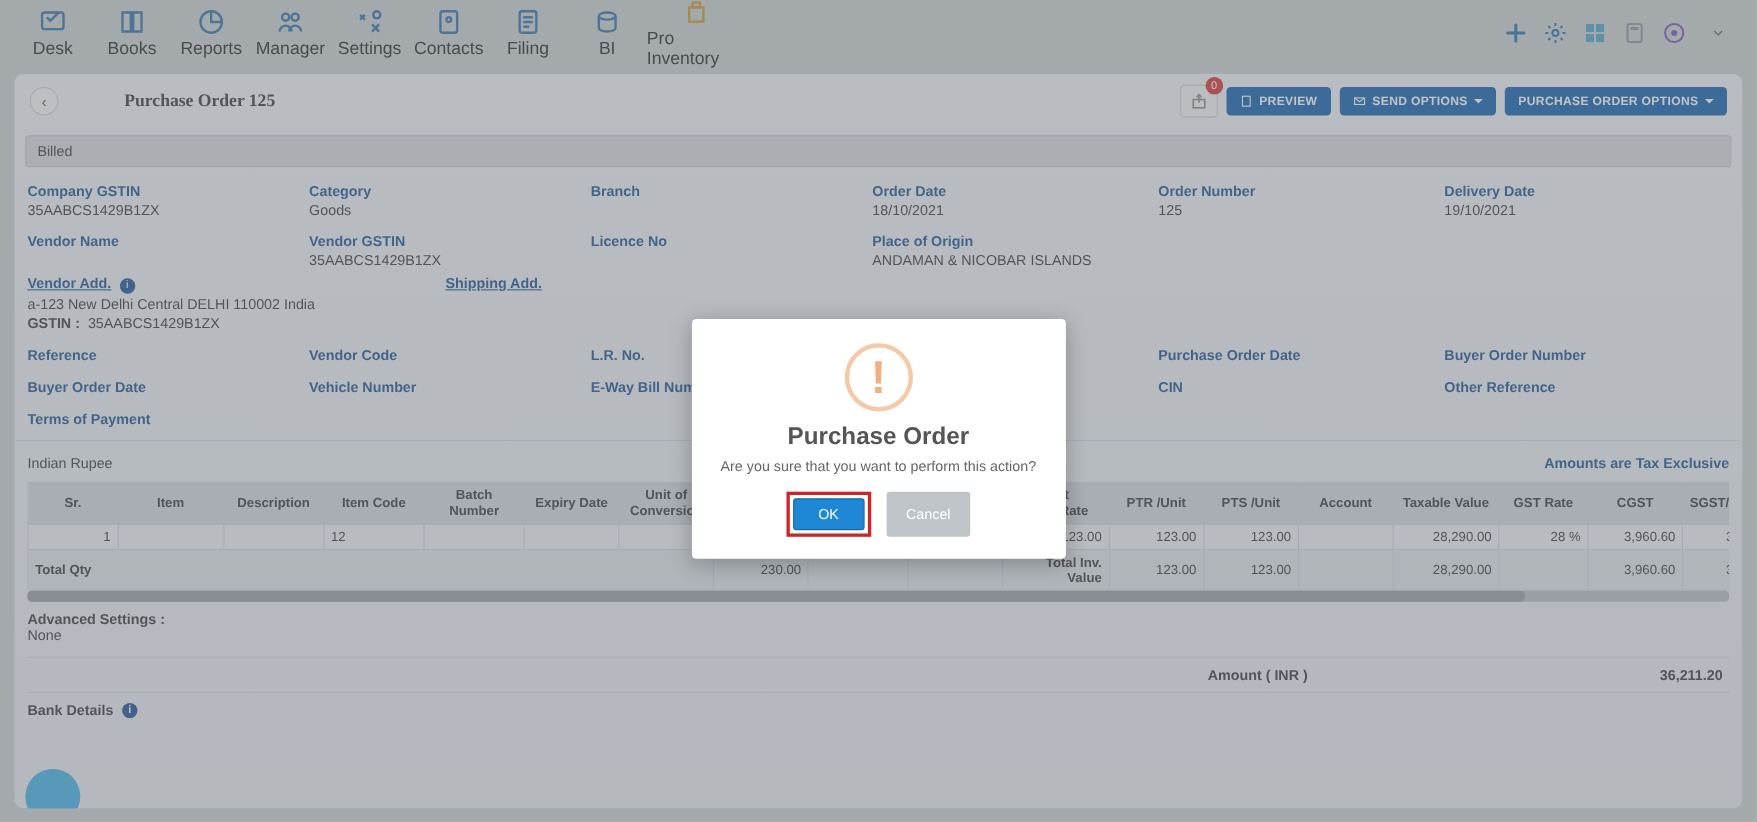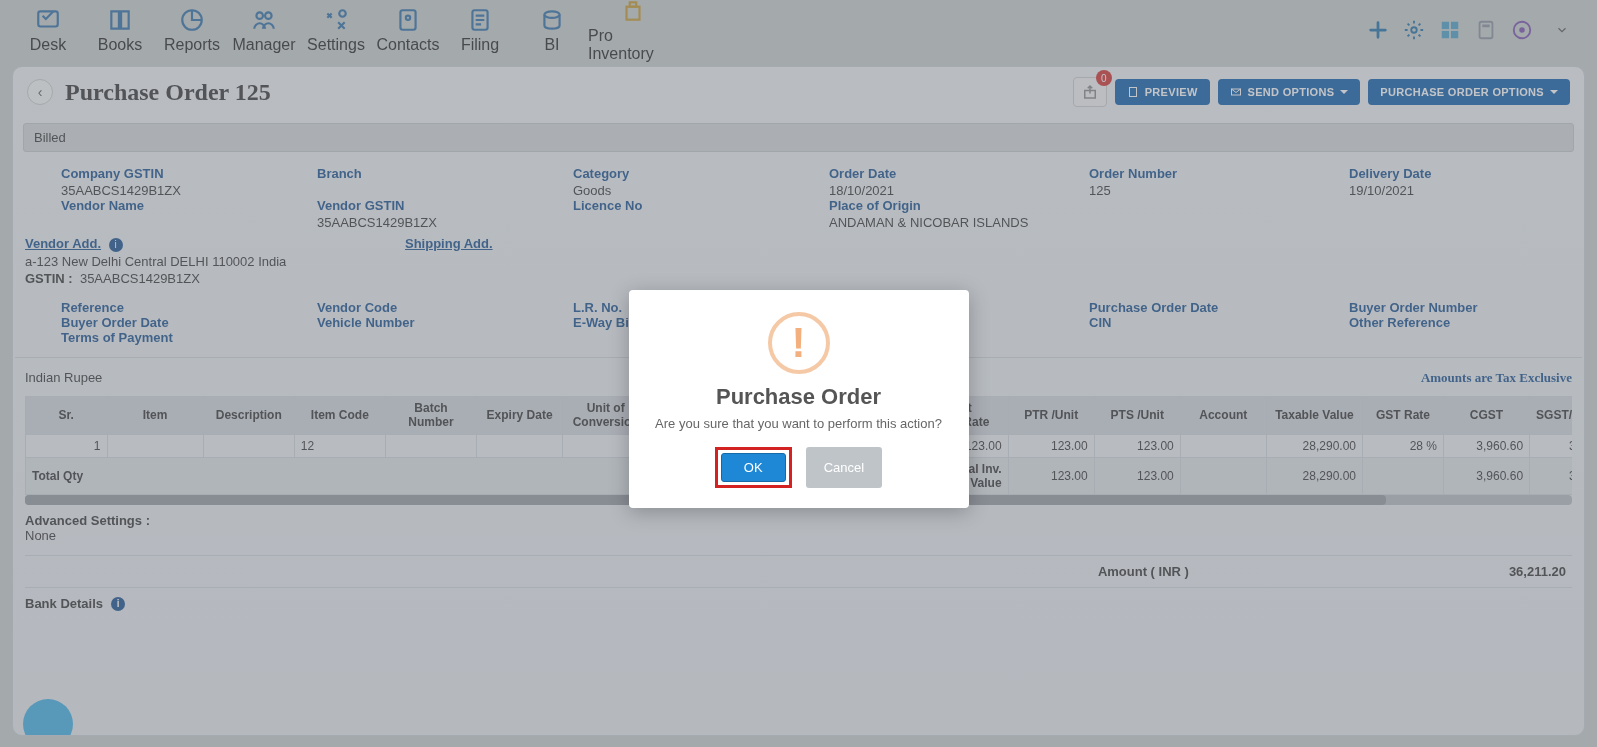--- a/index.html
+++ b/index.html
@@ -61,21 +61,21 @@
     display:flex;align-items:center;
     padding:10px 14px;
     gap:12px;
   }
   .back-btn{
     width:26px;height:26px;border:1px solid #ccc;border-radius:50%;
     display:flex;align-items:center;justify-content:center;background:#f6f7f8;cursor:pointer;font-size:14px;color:#555;
   }
   .title{
     font-family:"Comic Sans MS","Segoe Script",cursive;
-    font-size:24px;font-weight:bold;color:#333;
+    font-size:16px;font-weight:bold;color:#333;margin-left:48px;
   }
   .head-right{margin-left:auto;display:flex;align-items:center;gap:8px;}
   .notif{
     width:34px;height:30px;border:1px solid #ccc;border-radius:4px;background:#f2f3f4;position:relative;
     display:flex;align-items:center;justify-content:center;cursor:pointer;
   }
   .notif svg{width:18px;height:18px;}
   .badge{position:absolute;top:-8px;right:-6px;background:#d32f2f;color:#fff;border-radius:50%;width:16px;height:16px;font-size:10px;display:flex;align-items:center;justify-content:center;}
   .btn{
     background:var(--blue);color:#fff;border:none;border-radius:4px;
@@ -88,42 +88,42 @@
   .status-row{
     margin:6px 10px 0 10px;
     background:#d5d9dd;border:1px solid #c3c8cd;border-radius:3px;
     padding:6px 10px;font-size:13px;color:#333;
   }
 
   .info-grid{
     padding:14px 12px 6px 12px;
     display:grid;
     grid-template-columns: 256px 256px 256px 260px 260px auto;
-    margin-left:36px;
+    row-gap:14px;
   }
   .cell{}
   .lbl{color:var(--blue-dark);font-weight:bold;font-size:13px;}
   .lbl.u{text-decoration:underline;}
   .val{color:#333;font-size:13px;margin-top:2px;}
   .info-i{display:inline-flex;width:14px;height:14px;border-radius:50%;background:var(--blue-dark);color:#fff;font-size:10px;align-items:center;justify-content:center;margin-left:4px;font-style:normal;}
 
   .addr-row{
     padding:0 12px 8px 12px;
     display:grid;
     grid-template-columns: 380px 600px;
     row-gap:16px;
   }
 
   hr.sep{border:none;border-top:1px solid #d0d5da;margin:6px 2px;}
 
   .tax-row{
     display:flex;align-items:center;justify-content:space-between;
     padding:6px 12px;font-size:13px;
   }
-  .tax-row .right{color:var(--blue-dark);font-weight:bold;font-family:Liberation Serif, serif;}
+  .tax-row .right{color:var(--blue-dark);font-weight:bold;}
 
   
   .tbl-wrap{margin:4px 12px 0 12px;overflow:hidden;border-top:1px solid #cfd4da;border-left:1px solid #cfd4da;}
   table{border-collapse:collapse;width:1560px;table-layout:fixed;}
   th,td{
     border-right:1px solid #cfd4da;border-bottom:1px solid #cfd4da;
     padding:4px 6px;font-size:12px;
   }
   thead th{
     background:var(--header-row);text-align:center;font-weight:bold;color:#333;height:38px;
@@ -314,26 +314,26 @@
   </div>
 
   <div class="status-row">Billed</div>
 
   <div class="info-grid">
     <div class="cell">
         <div class="lbl">Company GSTIN</div>
         <div class="val">35AABCS1429B1ZX</div>
       </div>
     <div class="cell">
+        <div class="lbl">Category</div>
+        <div class="val">Goods</div>
+      </div>
+    <div class="cell">
         <div class="lbl">Branch</div>
         <div class="val"></div>
-      </div>
-    <div class="cell">
-        <div class="lbl">Category</div>
-        <div class="val">Goods</div>
       </div>
     <div class="cell">
         <div class="lbl">Order Date</div>
         <div class="val">18/10/2021</div>
       </div>
     <div class="cell">
         <div class="lbl">Order Number</div>
         <div class="val">125</div>
       </div>
     <div class="cell">

